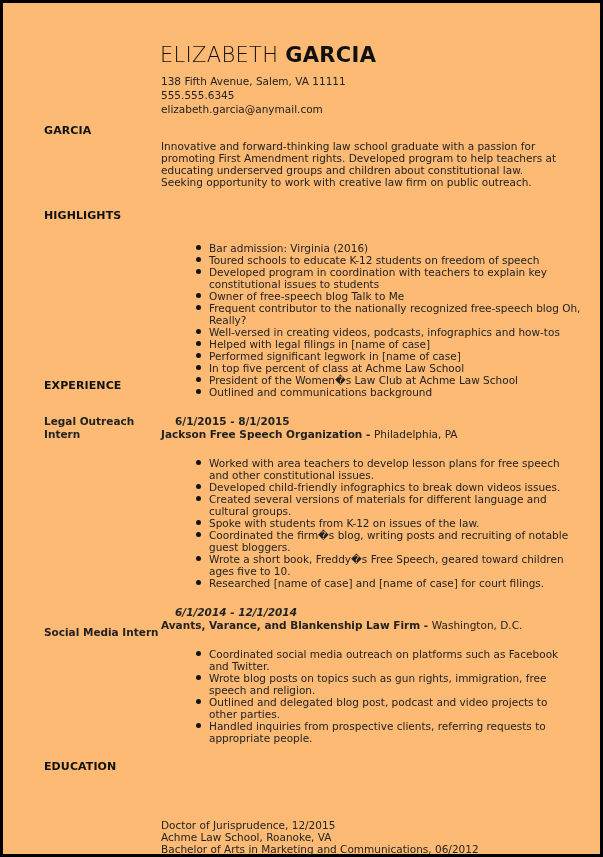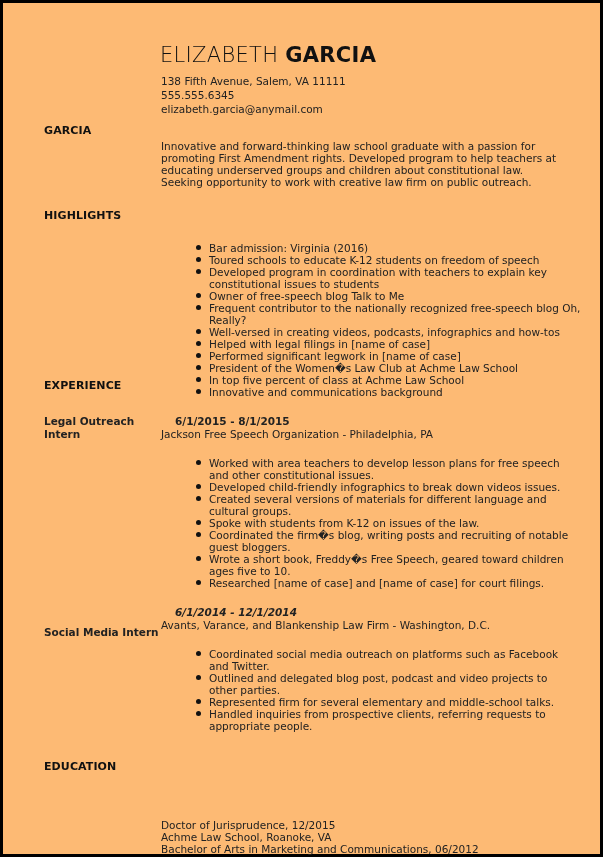--- a/index.html
+++ b/index.html
@@ -18,21 +18,21 @@
   .contact { left: 158px; top: 71px; font-size: 10.5px; line-height: 14px; color: #222; }
   .contact div { white-space: nowrap; }
   .section-title { left: 41px; font-size: 11px; font-weight: bold; color: #111; letter-spacing: 0.1px; }
   .body-text { left: 158px; width: 420px; font-size: 10.5px; line-height: 12px; color: #222; }
   ul.bullets { position: absolute; left: 199px; margin: 7px; padding: 0; list-style: none; font-size: 10.5px; line-height: 12px; color: #222; width: 385px; }
   ul.bullets li { position: relative; }
   ul.bullets li::before { content: ""; position: absolute; left: -13px; top: 3px; width: 5px; height: 5px; border-radius: 50%; background: #111; }
   .role { left: 41px; font-size: 10.5px; font-weight: bold; line-height: 13px; color: #222; width: 100px; }
   .dates { left: 172px; font-size: 10.5px; font-weight: bold; line-height: 13px; color: #222; white-space: nowrap; }
   .org { left: 158px; font-size: 10.5px; line-height: 13px; color: #222; white-space: nowrap; }
-  .org .org-name { font-weight: normal; margin-top: 16px; }
+  .org .org-name { font-weight: bold; margin-top: 16px; }
   .edu { left: 158px; font-size: 10.5px; line-height: 12px; color: #222; }
   .edu div { white-space: nowrap; }
 </style>
 </head>
 <body>
 
 <div class="page">
 
   <div class="abs name">
     <span>ELIZABETH</span>
@@ -55,23 +55,23 @@
   <div class="abs section-title" style="top:206px;">HIGHLIGHTS</div>
   <ul class="bullets" style="top:232px;">
     <li>Bar admission: Virginia (2016)</li>
     <li>Toured schools to educate K-12 students on freedom of speech</li>
     <li>Developed program in coordination with teachers to explain key constitutional issues to students</li>
     <li>Owner of free-speech blog Talk to Me</li>
     <li>Frequent contributor to the nationally recognized free-speech blog Oh, Really?</li>
     <li>Well-versed in creating videos, podcasts, infographics and how-tos</li>
     <li>Helped with legal filings in [name of case]</li>
     <li>Performed significant legwork in [name of case]</li>
+    <li>In top five percent of class at Achme Law School</li>
     <li>President of the Women�s Law Club at Achme Law School</li>
-    <li>In top five percent of class at Achme Law School</li>
-    <li>Innovative and communications background</li>
+    <li>Outlined and communications background</li>
   </ul>
 
   <div class="abs section-title" style="top:376px;">EXPERIENCE</div>
 
   <div class="abs role" style="top:412px; width:95px;">Legal Outreach Intern</div>
   <div class="abs dates" style="top:412px;">6/1/2015 - 8/1/2015</div>
   <div class="abs org" style="top:425px;">
     <span class="org-name">Jackson Free Speech Organization</span><span class="org-name"> - </span><span>Philadelphia, PA</span>
   </div>
   <ul class="bullets" style="top:447px; width:370px;">
@@ -84,22 +84,22 @@
     <li>Researched [name of case] and [name of case] for court filings.</li>
   </ul>
 
   <div class="abs role" style="top:603px; width:115px; white-space:nowrap;margin-top:20px;">Social Media Intern</div>
   <div class="abs dates" style="top:603px;font-style:italic;">6/1/2014 - 12/1/2014</div>
   <div class="abs org" style="top:616px;">
     <span class="org-name">Avants, Varance, and Blankenship Law Firm</span><span class="org-name"> - </span><span>Washington, D.C.</span>
   </div>
   <ul class="bullets" style="top:638px; width:365px;">
     <li>Coordinated social media outreach on platforms such as Facebook and Twitter.</li>
+    <li>Wrote blog posts on topics such as gun rights, immigration, free speech and religion.</li>
     <li>Outlined and delegated blog post, podcast and video projects to other parties.</li>
-    <li>Represented firm for several elementary and middle-school talks.</li>
     <li>Handled inquiries from prospective clients, referring requests to appropriate people.</li>
   </ul>
 
   <div class="abs section-title" style="top:757px;">EDUCATION</div>
   <div class="abs edu" style="top:816px;">
     <div>Doctor of Jurisprudence, 12/2015</div>
     <div>Achme Law School, Roanoke, VA</div>
     <div>Bachelor of Arts in Marketing and Communications, 06/2012</div>
     <div>Scanbright University, Scanbright, FL</div>
   </div>

